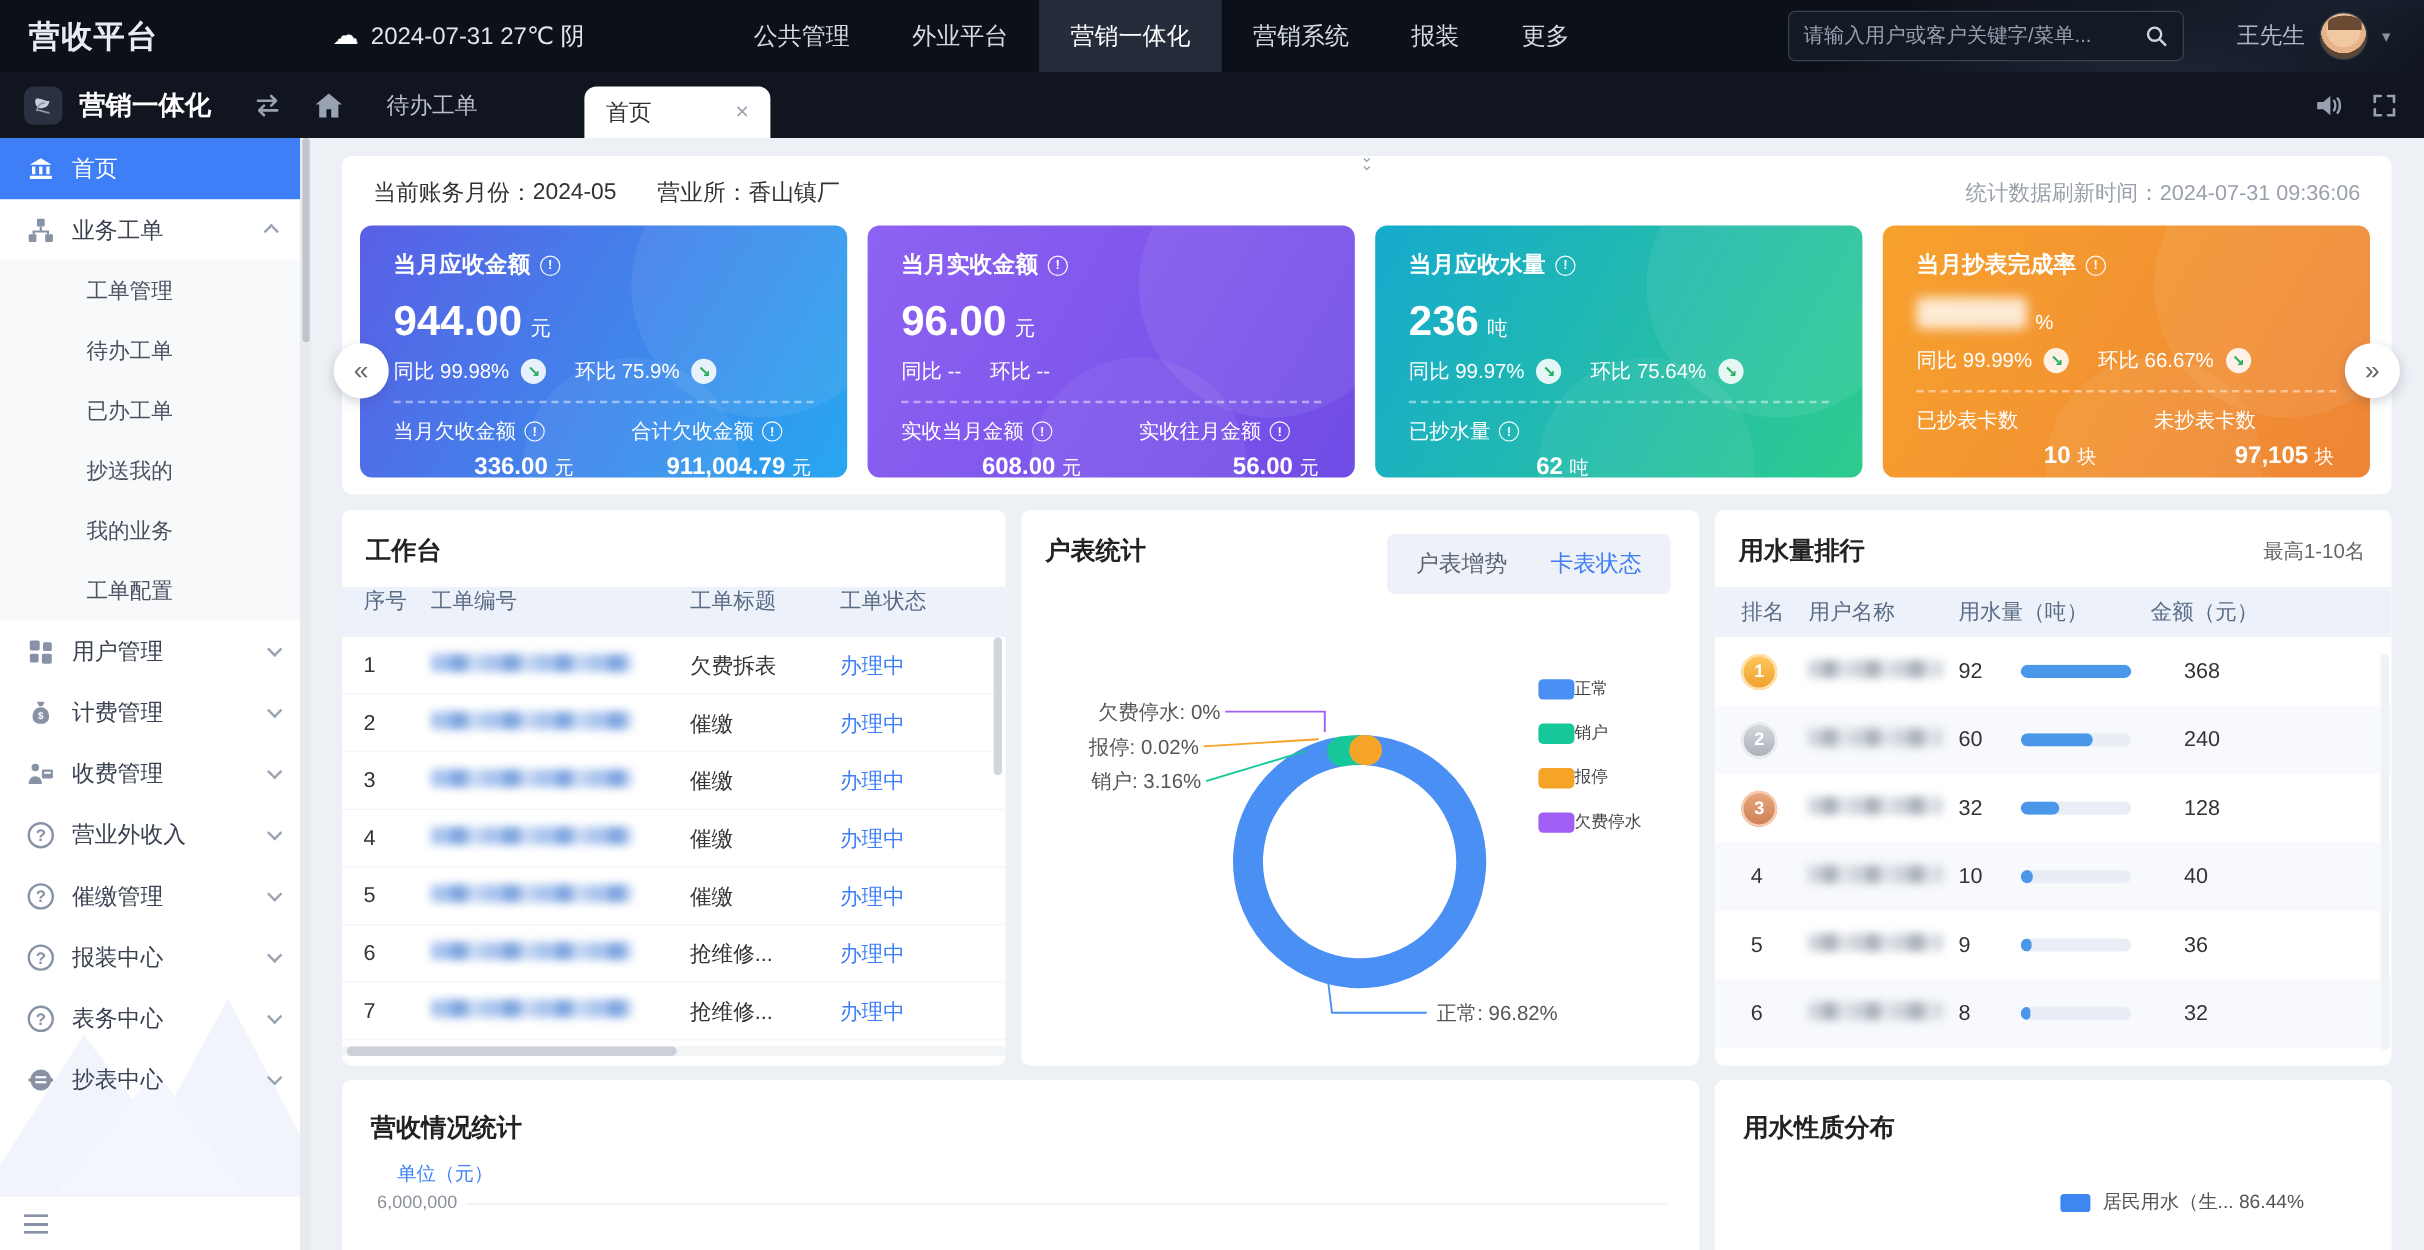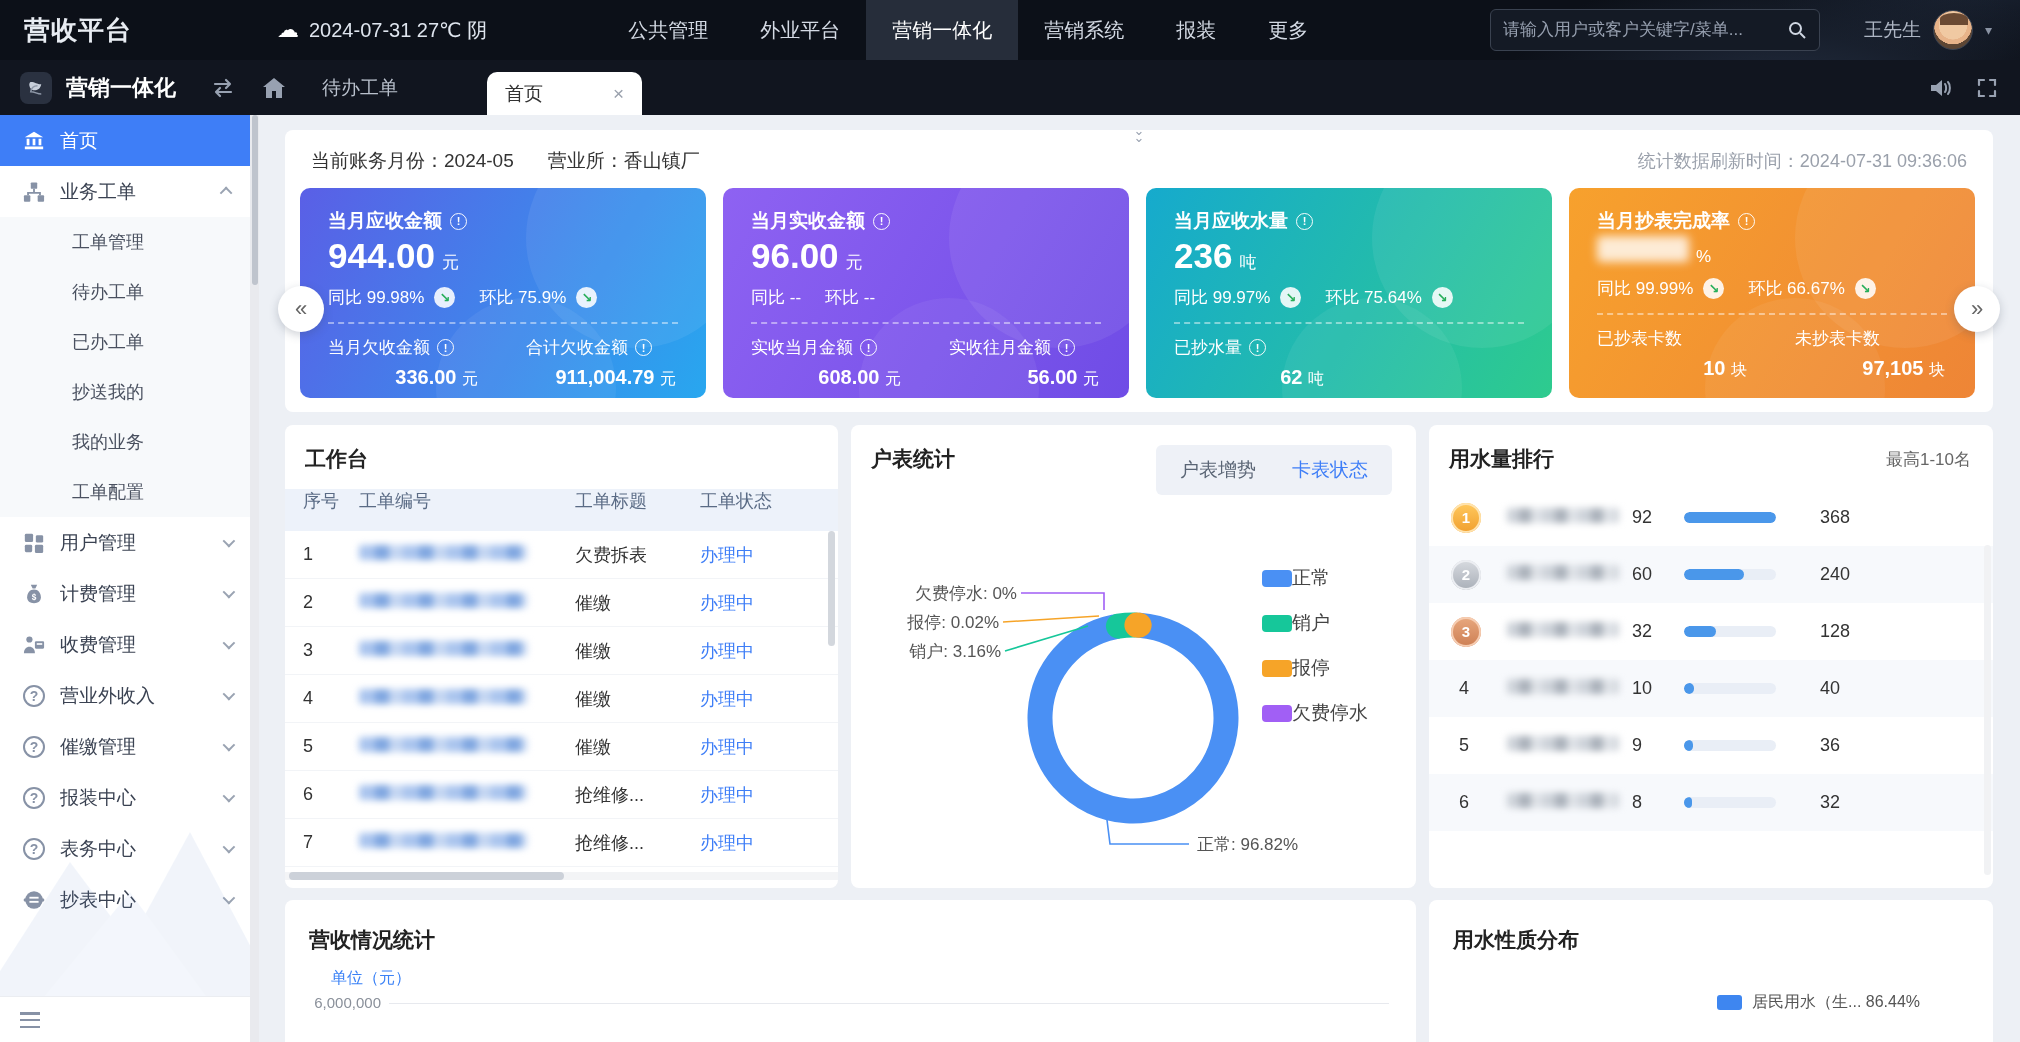--- a/index.html
+++ b/index.html
@@ -83,21 +83,21 @@
   .stat-card { position:relative; width:406px; height:210px; border-radius:10px; padding:20px 28px; color:#fff; overflow:hidden; }
   .stat-card::before { content:""; position:absolute; right:-40px; top:-60px; width:220px; height:220px; border-radius:50%; background:rgba(255,255,255,.07); }
   .stat-card::after { content:""; position:absolute; right:90px; bottom:-80px; width:180px; height:180px; border-radius:50%; background:rgba(255,255,255,.06); }
   .c0 { background:linear-gradient(120deg,#5a5fe6 0%,#28a7ef 100%); }
   .c1 { background:linear-gradient(120deg,#8e62f2 0%,#6f4ce6 100%); }
   .c2 { background:linear-gradient(120deg,#16aacd 0%,#2ecb8e 100%); }
   .c3 { background:linear-gradient(120deg,#f7a12d 0%,#ee8536 100%); }
   .card-title { font-size:19px; font-weight:bold; display:flex; align-items:center; gap:8px; position:relative; z-index:1;}
   .info-dot { width:17px; height:17px; border:1.5px solid rgba(255,255,255,.95); border-radius:50%;
     font-size:11px; display:inline-flex; align-items:center; justify-content:center; color:#fff; font-weight:bold;}
-  .card-value { margin-top:2px; position:relative; z-index:1; display:flex; align-items:baseline;}
+  .card-value { margin-top:14px; position:relative; z-index:1; display:flex; align-items:baseline;}
   .card-value .num { font-size:35px; font-weight:bold; }
   .card-value .unit { font-size:17px; margin-left:7px; }
   .value-mask { display:inline-block; width:92px; height:26px; background:rgba(255,255,255,.8); border-radius:4px; filter:blur(5px); }
   .card-trend { margin-top:10px; font-size:17px; display:flex; align-items:center; gap:10px; position:relative; z-index:1;}
   .trend-badge { width:21px; height:21px; border-radius:50%; background:rgba(255,255,255,.88); color:#27ae5a;
     font-size:13px; display:inline-flex; align-items:center; justify-content:center; font-weight:bold;}
   .card-divider { border-top:2px dashed rgba(255,255,255,.45); margin:13px 0 12px 0; position:relative; z-index:1;}
   .card-footer { display:flex; gap:48px; position:relative; z-index:1;}
   .cf-label { font-size:17px; display:flex; align-items:center; gap:7px; }
   .cf-value { font-size:20px; font-weight:bold; margin-top:7px;text-align:right; }
@@ -127,21 +127,21 @@
   .h-scroll .thumb { position:absolute; left:4px; width:275px; height:8px; background:#ccd1d9; border-radius:4px;}
 
   
   .meter-panel { left:592px; top:310px; width:565px; height:463px; }
   .meter-head { display:flex; align-items:flex-start; padding:20px 24px 0 20px; }
   .seg-tabs { margin-left:auto; background:#eef1f7; border-radius:6px; padding:12px 24px; display:flex; gap:36px; font-size:19px; }
   .seg-tabs .seg { color:#5a6575; cursor:pointer; }
   .seg-tabs .seg.on { color:#3e7ef7; }
   .donut-wrap { position:absolute; left:0; top:45px; width:565px; height:418px; }
   .mlegend { position:absolute; right:48px; top:140px; display:flex; flex-direction:column; gap:19px; }
-  .mlegend .li { display:flex; align-items:center; font-size:19px; color:#444; }
+  .mlegend .li { display:flex; align-items:center; font-size:14px; color:#444; }
   .mlegend .sw { width:30px; height:17px; border-radius:4px; }
 
   
   .rank-panel { left:1170px; top:310px; width:564px; height:463px; overflow:hidden;}
   .rank-head { display:flex; align-items:center; padding:20px 22px 0 20px; }
   .rank-note { margin-left:auto; font-size:17px; color:#666; }
   .rk-table { margin-top:16px; }
   .rk-head { height:42px; background:#edf2fa; display:flex; align-items:center; color:#5a6b85; font-size:18px; }
   .rk-row { height:57px; display:flex; align-items:center; font-size:18px; color:#333; }
   .rk-row:nth-child(even) { background:#f7f9fc; }
@@ -614,20 +614,26 @@
           </div>
         </div>
     </div>
 
     <div class="panel rank-panel">
       <div class="rank-head">
         <div class="panel-title">用水量排行</div>
         <div class="rank-note">最高1-10名</div>
       </div>
       <div class="rk-table">
+        <div class="rk-head">
+          <span class="rcol-rank">排名</span>
+          <span class="rcol-name">用户名称</span>
+          <span class="rcol-usage" style="width:160px;">用水量（吨）</span>
+          <span>金额（元）</span>
+        </div>
         <div id="rk-rows">
   <div class="rk-row">
     <span class="rcol-rank">
                 <span class="medal gold">1</span>
               </span>
     <span class="rcol-name"><span class="blur-chip name-blur"></span></span>
     <span class="rcol-usage">92</span>
     <span class="rcol-bar"><span class="bar-track" style="display:inline-block;"><span class="bar-fill" style="display:block;width:100%;"></span></span></span>
     <span class="rcol-amt">368</span>
   </div>

